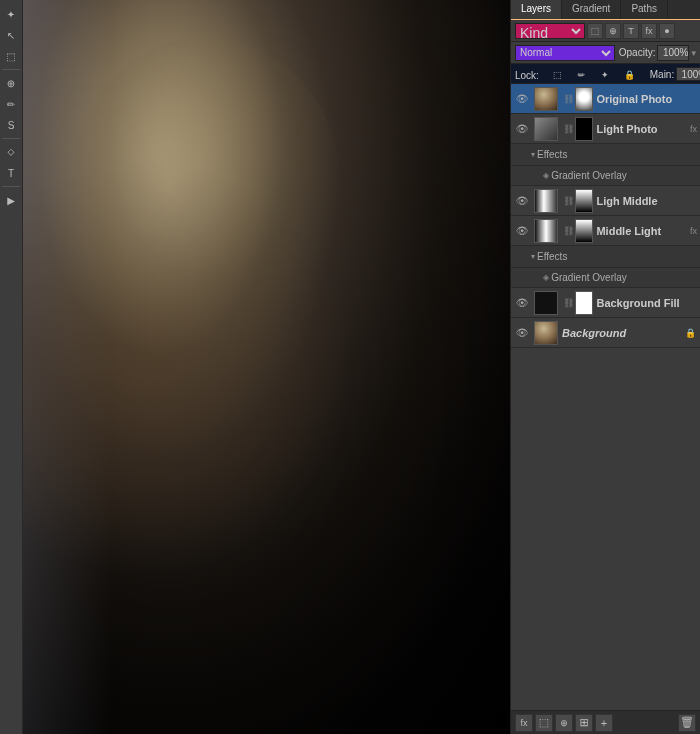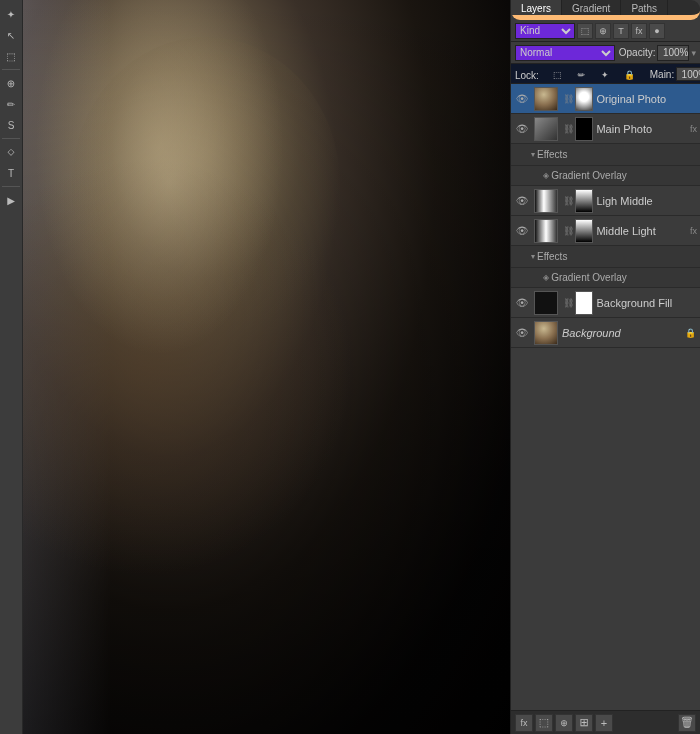--- a/index.html
+++ b/index.html
@@ -62,23 +62,22 @@
       border-left: 1px solid #222;
       display: flex;
       flex-direction: column;
       flex-shrink: 0;
     }
 
     
     .panel-tabs {
       display: flex;
       background: #2d2d2d;
-      border-bottom: 5px solid #fdba74;
+      border-bottom: 1px solid #fdba74;
       height: 20px;
-      border-radius: 9px;
     }
     .panel-tab {
       padding: 3px 10px;
       font-size: 10px;
       color: #bbb;
       cursor: pointer;
       border-right: 1px solid #222;
     }
     .panel-tab.active {
       background: #3b3b3b;
@@ -89,26 +88,26 @@
     .filter-bar {
       display: flex;
       align-items: center;
       padding: 3px 4px;
       background: #3b3b3b;
       border-bottom: 1px solid #222;
       gap: 2px;
       height: 22px;
     }
     .filter-select {
-      background: #6d28d9;
+      background: #be185d;
       border: 1px solid #222;
       color: #ccc;
-      font-size: 10px;
+      font-size: 14px;
       height: 16px;
-      width: 60px;
+      width: 70px;
     }
     .icon-btn {
       width: 16px;
       height: 16px;
       background: #4a4a4a;
       border: 1px solid #333;
       color: #bbb;
       font-size: 9px;
       display: flex;
       align-items: center;
@@ -243,20 +242,21 @@
       margin-right: 3px;
       flex-shrink: 0;
       overflow: hidden;
     }
     .layer-name {
       flex: 1;
       font-size: 11px;
       white-space: nowrap;
       overflow: hidden;
       text-overflow: ellipsis;
+      font-weight: bold;
     }
     .layer-fx {
       font-size: 9px;
       color: #888;
       margin-left: 2px;
     }
     .layer-lock {
       font-size: 9px;
       color: #888;
       margin-left: 2px;
@@ -459,21 +459,21 @@
 
     <div class="layer-item">
       <div class="eye-icon">👁</div>
       <div class="layer-thumb">
         <div class="thumb-main"></div>
       </div>
       <span class="chain-icon">⛓</span>
       <div class="layer-mask-thumb">
         <div class="thumb-mask-black"></div>
       </div>
-      <span class="layer-name">Main Photo</span>
+      <span class="layer-name">Light Photo</span>
       <span class="layer-fx">fx</span>
     </div>
 
     <div class="layer-item sub-item">
       <span class="sub-arrow">▾</span>
       <span>Effects</span>
     </div>
 
     <div class="layer-item sub-item2">
       <span class="sub-arrow">◈</span>

